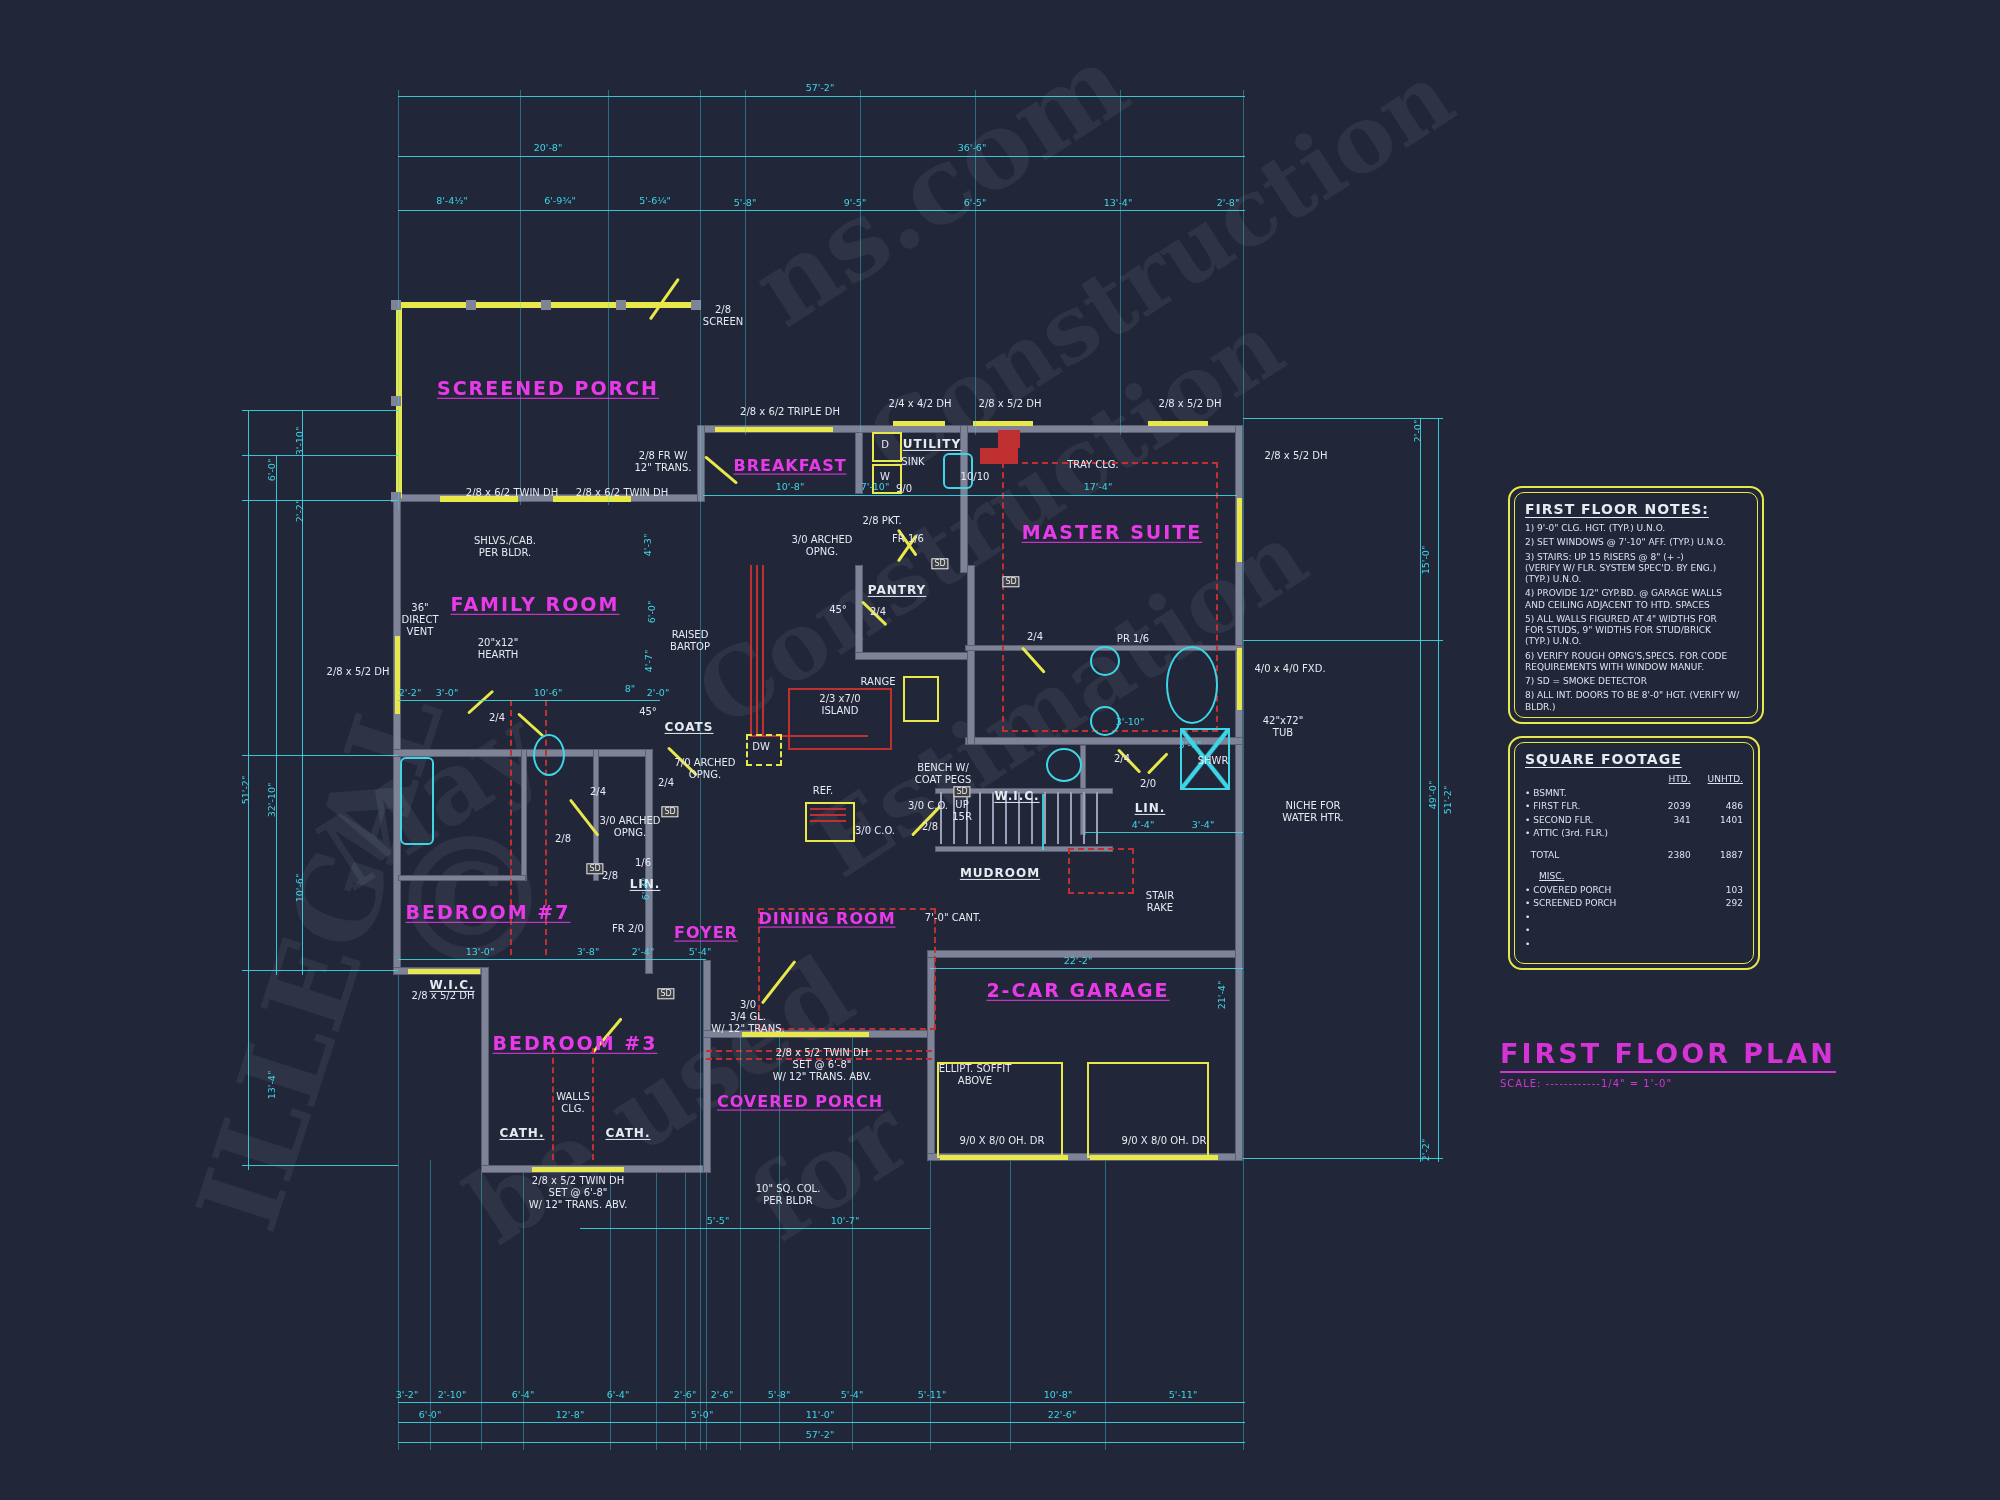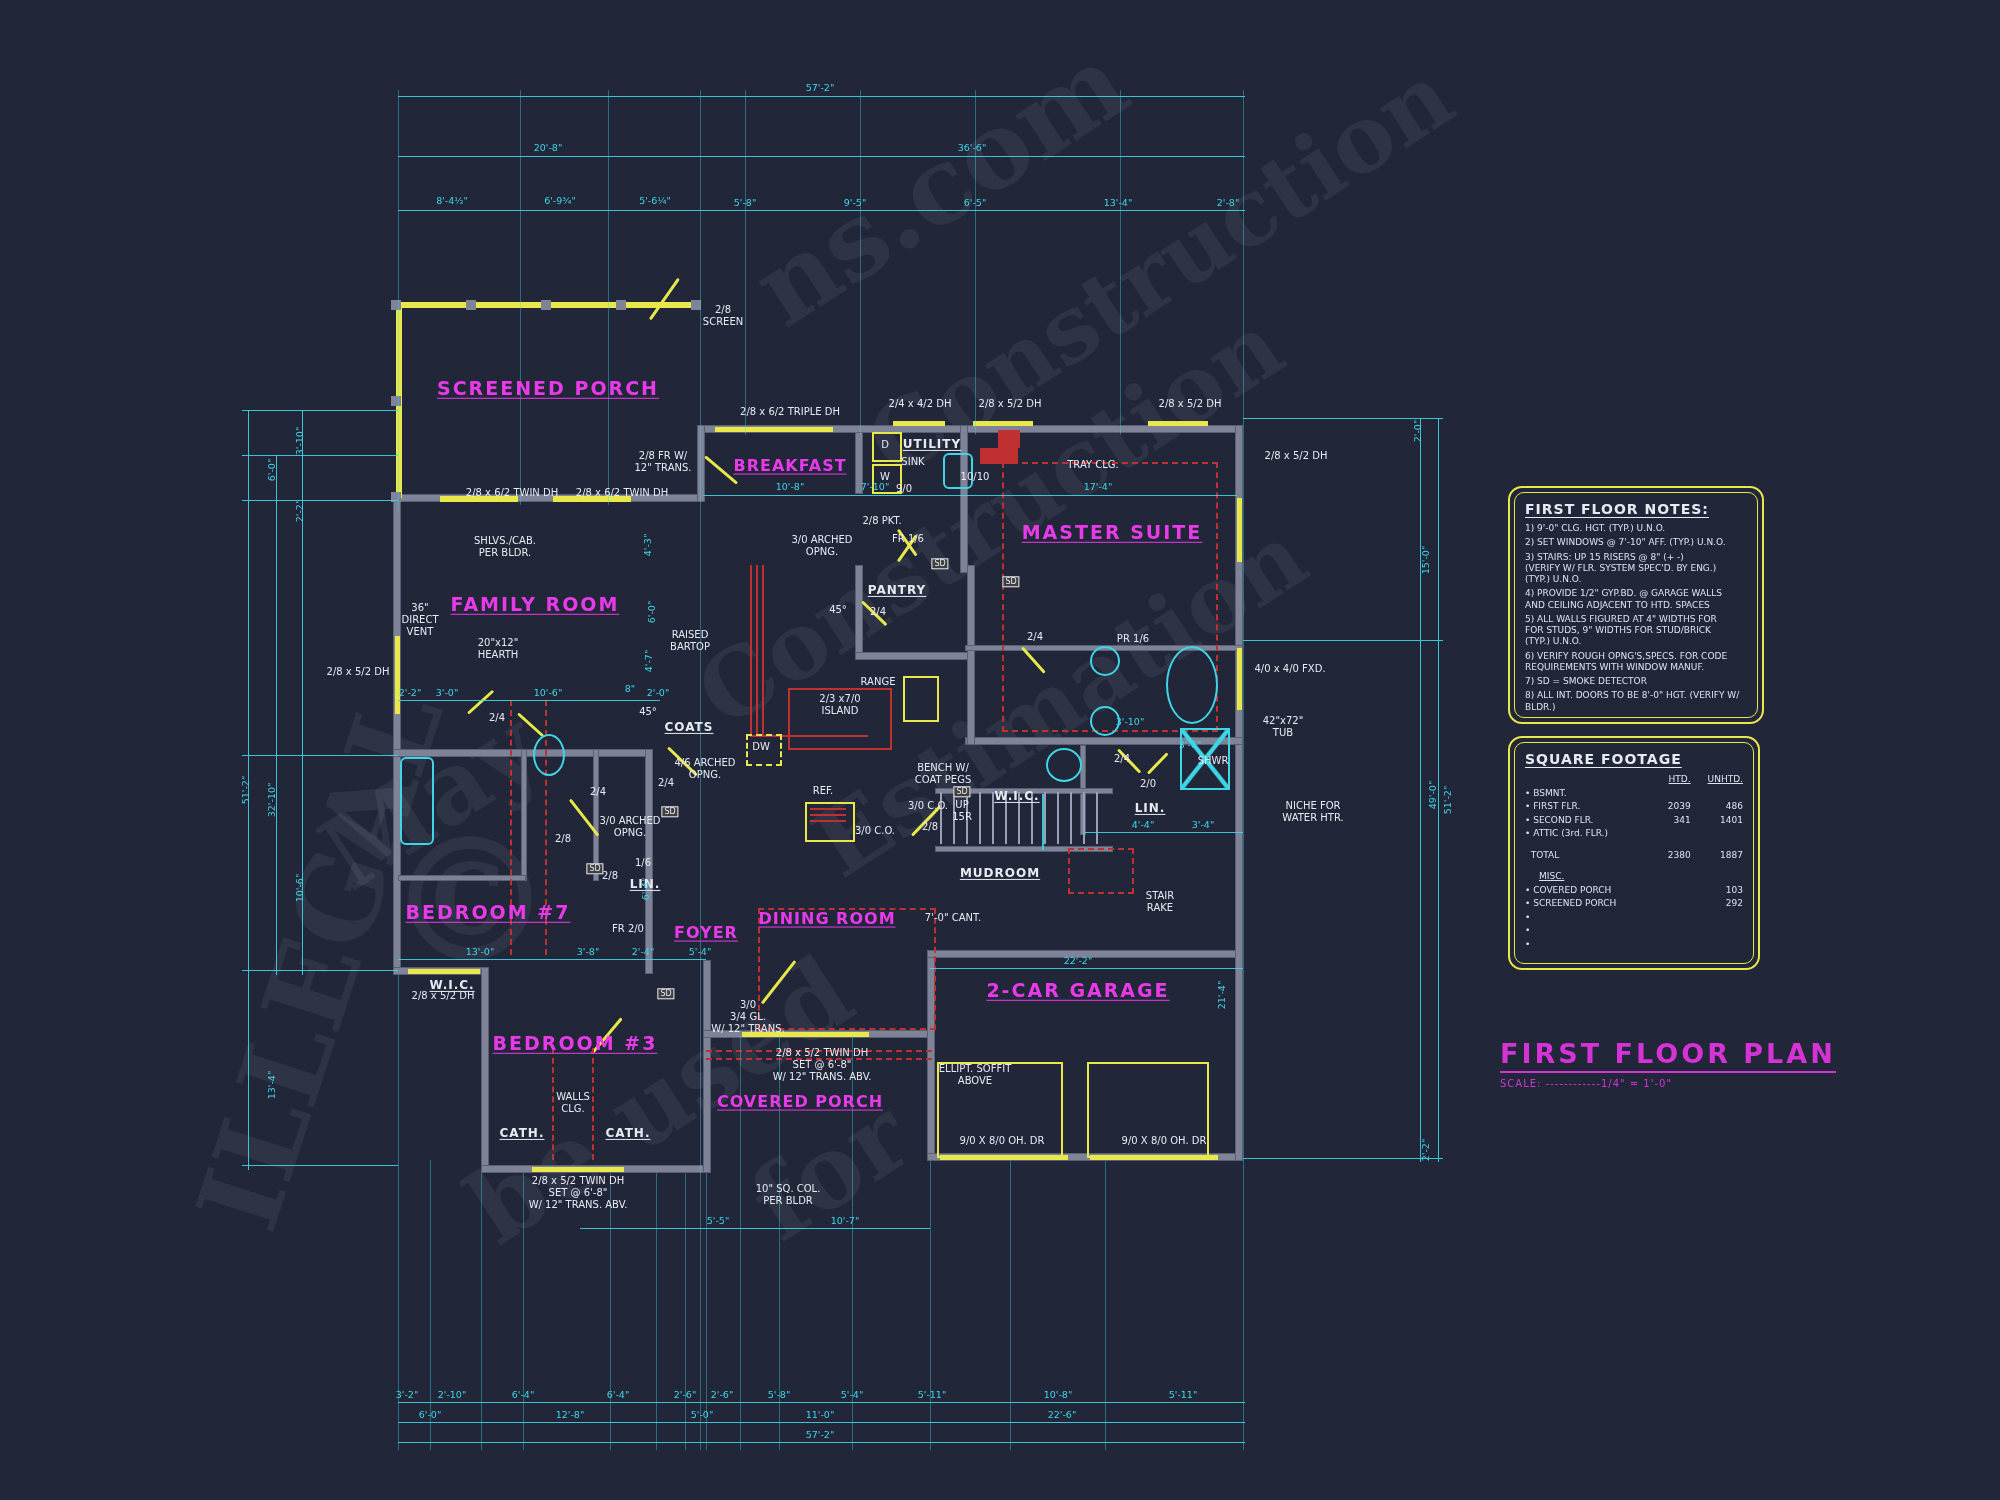--- a/index.html
+++ b/index.html
@@ -286,21 +286,21 @@
       <div class="txt ann" style="left: 838px; top: 610px;">45°</div>
       <div class="txt ann" style="left: 878px; top: 612px;">2/4</div>
       <div class="txt ann" style="left: 1035px; top: 637px;">2/4</div>
       <div class="txt ann" style="left: 878px; top: 682px;">RANGE</div>
       <div class="txt ann" style="left: 840px; top: 705px;">2/3 x7/0
 ISLAND</div>
       <div class="txt ann" style="left: 823px; top: 791px;">REF.</div>
       <div class="txt ann" style="left: 761px; top: 747px;">DW</div>
       <div class="txt ann" style="left: 690px; top: 641px;">RAISED
 BARTOP</div>
-      <div class="txt ann" style="left: 705px; top: 769px;">4/6 ARCHED
+      <div class="txt ann" style="left: 705px; top: 769px;">7/0 ARCHED
 OPNG.</div>
       <div class="txt ann" style="left: 630px; top: 827px;">3/0 ARCHED
 OPNG.</div>
       <div class="txt ann" style="left: 598px; top: 792px;">2/4</div>
       <div class="txt ann" style="left: 563px; top: 839px;">2/8</div>
       <div class="txt ann" style="left: 610px; top: 876px;">2/8</div>
       <div class="txt ann" style="left: 643px; top: 863px;">1/6</div>
       <div class="txt ann" style="left: 628px; top: 929px;">FR 2/0</div>
       <div class="txt ann" style="left: 497px; top: 718px;">2/4</div>
       <div class="txt ann" style="left: 666px; top: 783px;">2/4</div>

